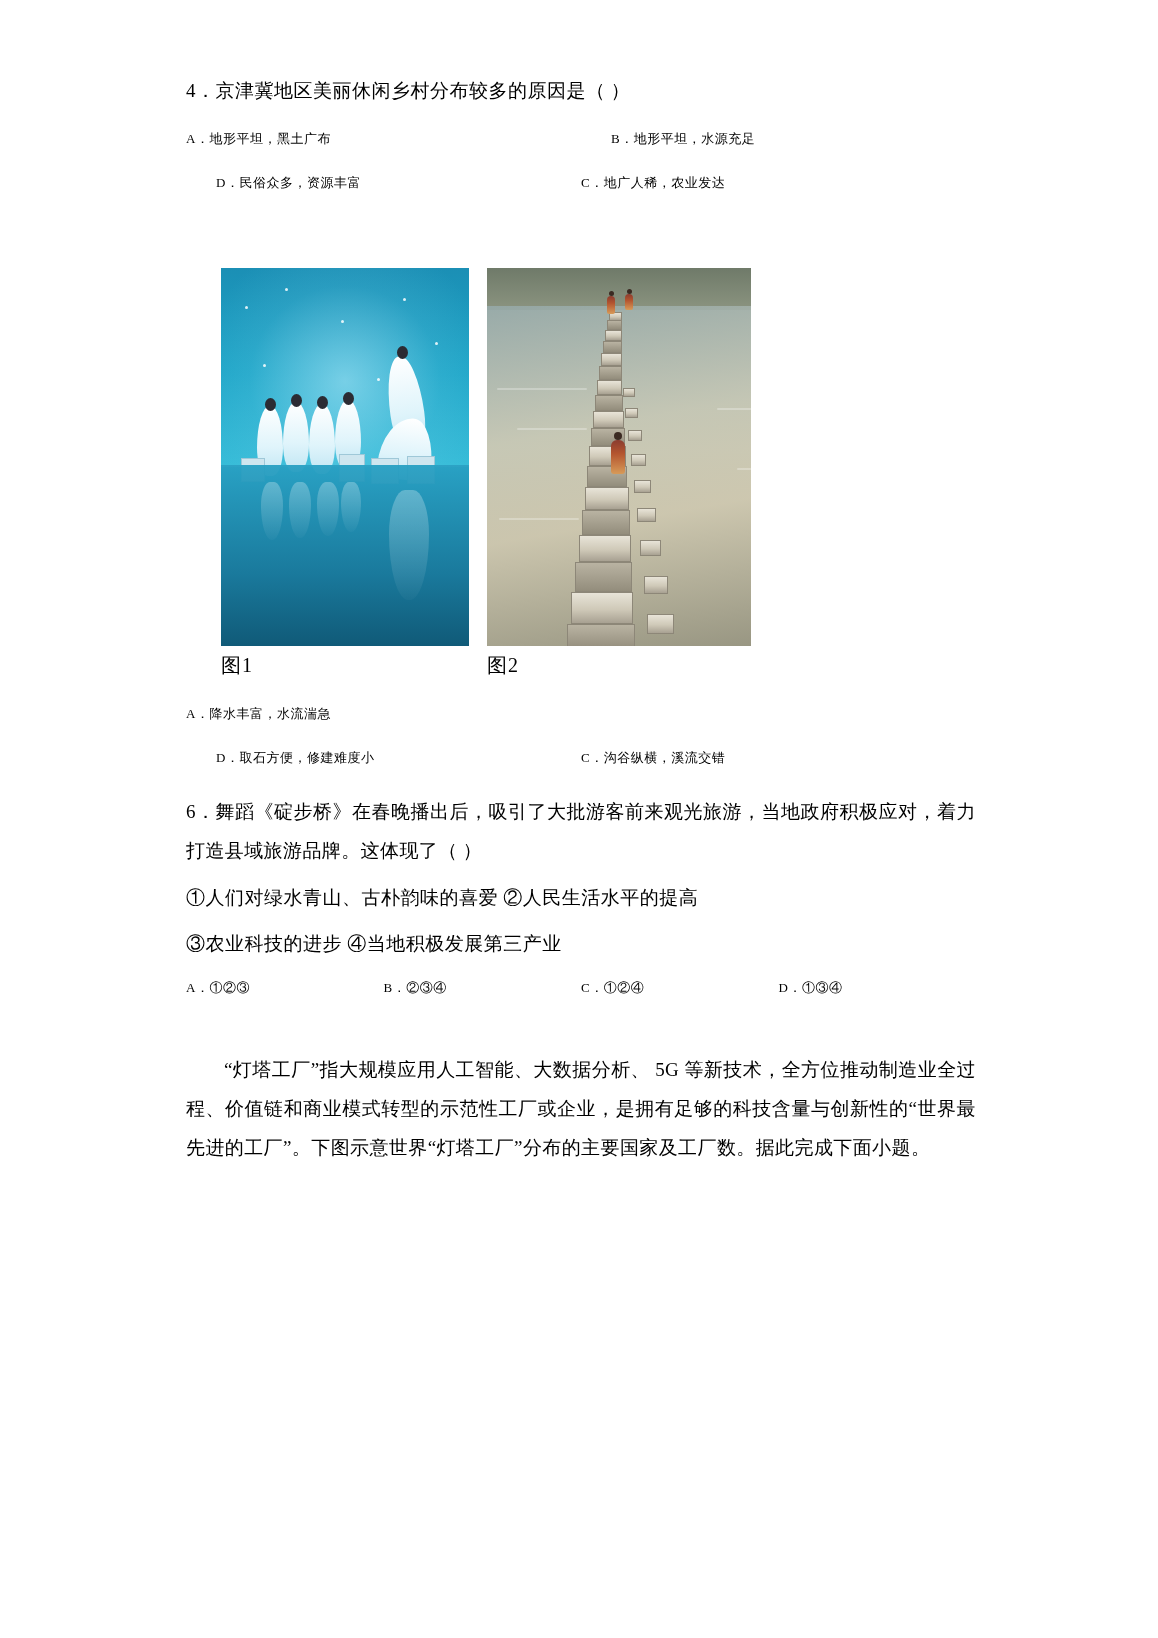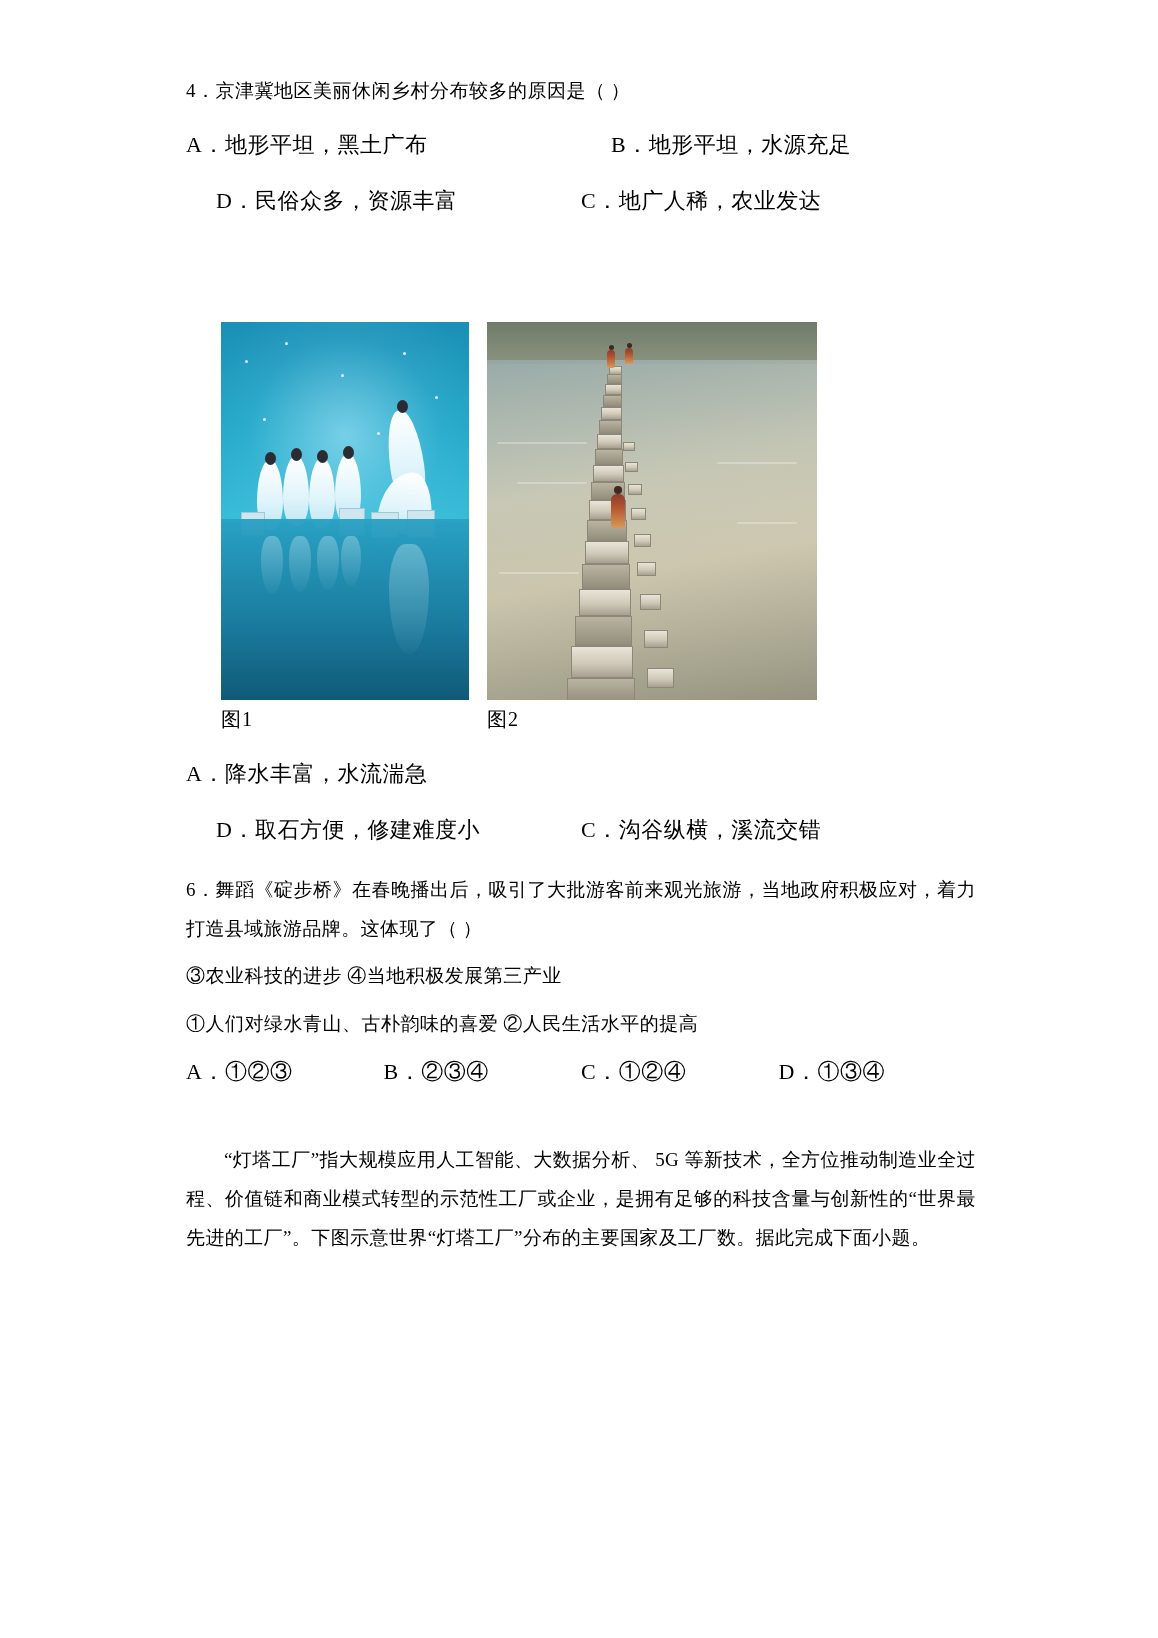--- a/index.html
+++ b/index.html
@@ -29,21 +29,21 @@
     width: 790px;
   }
   .q-stem {
     font-size: 19px;
     letter-spacing: 0.5px;
     margin-bottom: 26px;
   }
   .opt-row {
     display: flex;
     margin-bottom: 26px;
-    font-size: 22px;
+    font-size: 13px;
     letter-spacing: 0.5px;
   }
   .opt-col {
     width: 50%;
     box-sizing: border-box;
   }
   .opt-col.second {
     padding-left: 30px;
   }
   .para {
@@ -57,27 +57,27 @@
     text-indent: 0;
   }
   .spacer-lg { height: 44px; }
   .spacer-md { height: 26px; }
   .spacer-sm { height: 14px; }
 
   
   .figures {
     display: flex;
     gap: 18px;
-    margin-top: 36px;
+    margin-top: 6px;
     padding-left: 35px;
   }
   .fig-box {
     width: 248px;
   }
-  .fig-box.wide { width: 330px; }
+  .fig-box.wide { width: 264px; }
   .fig-caption {
     font-size: 20px;
     margin-top: 6px;
     letter-spacing: 1px;
   }
   .img-frame {
     position: relative;
     overflow: hidden;
   }
 
@@ -324,22 +324,22 @@
       </div>
       <div class="opt-row">
         <div class="opt-col second">D．取石方便，修建难度小</div>
         <div class="opt-col">C．沟谷纵横，溪流交错</div>
       </div>
     </div>
 
     <div>
       <div class="para no-indent">6．舞蹈《碇步桥》在春晚播出后，吸引了大批游客前来观光旅游，当地政府积极应对，着力打造县域旅游品牌。这体现了（        ）</div>
       <div class="spacer-sm"></div>
+      <div class="q-stem" style="margin-bottom:20px;">①人们对绿水青山、古朴韵味的喜爱   ②人民生活水平的提高</div>
       <div class="q-stem" style="margin-bottom:22px;">③农业科技的进步  ④当地积极发展第三产业</div>
-      <div class="q-stem" style="margin-bottom:20px;">①人们对绿水青山、古朴韵味的喜爱   ②人民生活水平的提高</div>
       <div class="opt-row" style="margin-bottom:10px;">
         <div style="width:25%;">A．①②③</div>
         <div style="width:25%;">B．②③④</div>
         <div style="width:25%;">C．①②④</div>
         <div style="width:25%;">D．①③④</div>
       </div>
     </div>
 
     <div class="spacer-lg"></div>
 

